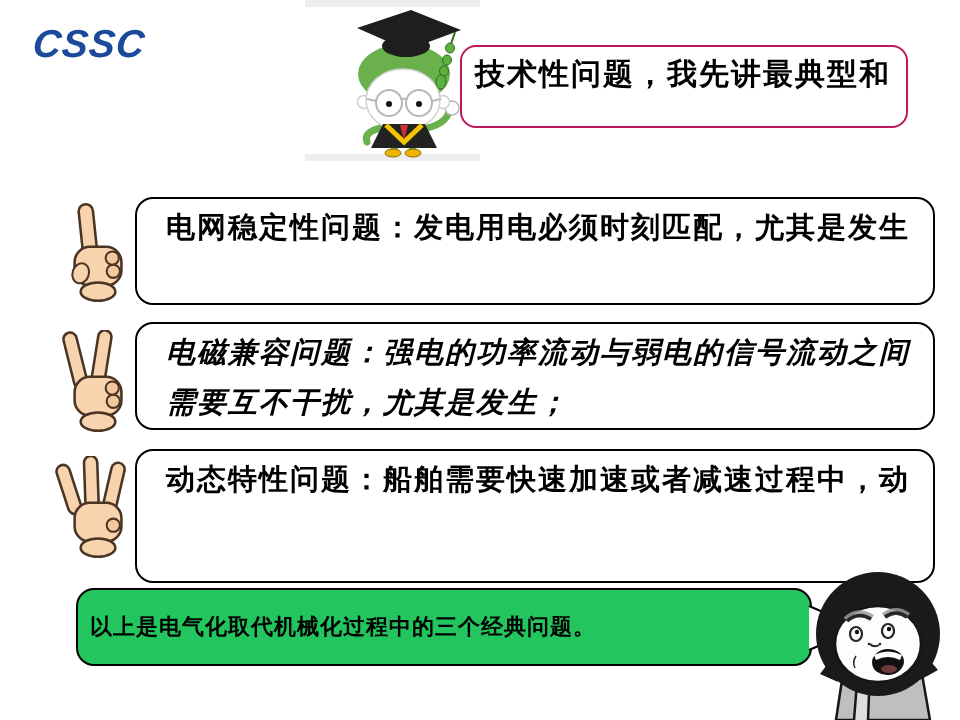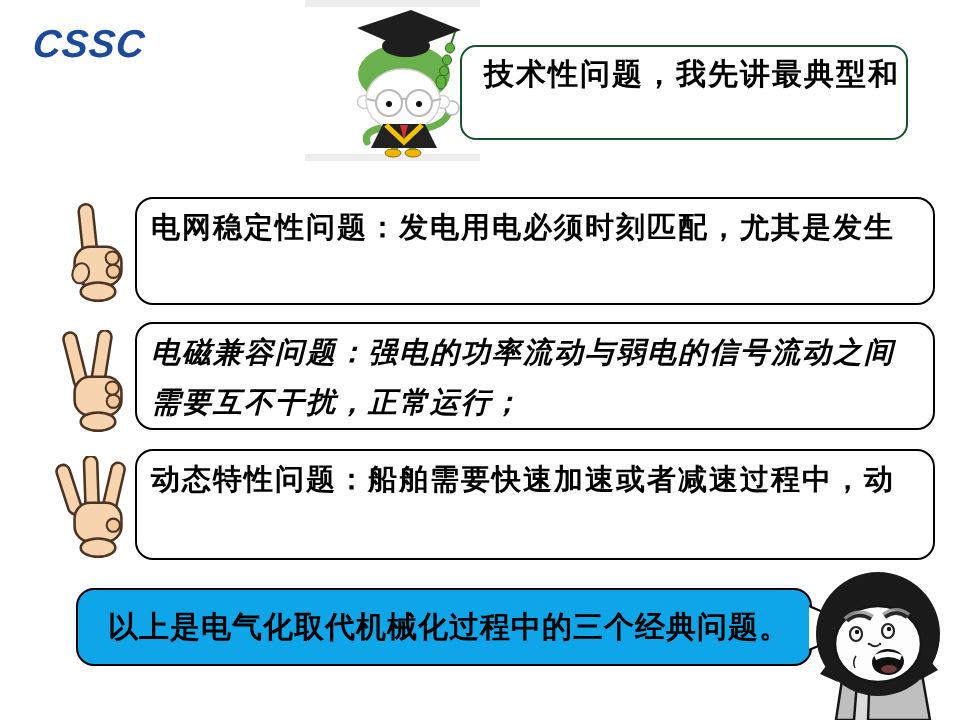--- a/index.html
+++ b/index.html
@@ -9,45 +9,45 @@
   }
   
   .cssc-logo{
     position:absolute;left:33px;top:22px;
     font-size:39px;font-weight:900;font-style:italic;
     color:#1b4a9b;letter-spacing:1px;transform:skewX(-6deg);
   }
   .sestech-logo{position:absolute;left:172px;top:10px;width:108px;height:100px;}
   .grad-character{position:absolute;left:305px;top:0;width:175px;height:162px;}
   .intro-bubble{
-    position:absolute;left:460px;top:45px;width:448px;height:95px;
-    border:2px solid #14532d;border-radius:16px;background:#fff;box-sizing:border-box;
-    padding:4px 13px 0 22px;
+    position:absolute;left:460px;top:45px;width:448px;height:83px;
+    border:2px solid #be185d;border-radius:16px;background:#fff;box-sizing:border-box;
+    padding:4px 13px 0 13px;
   }
   .intro-bubble .line{
     font-size:30px;font-weight:bold;letter-spacing:2px;line-height:45px;white-space:nowrap;
   }
   
   .hand-icon{position:absolute;left:50px;width:94px;height:112px;}
   .hand-1{top:200px;} .hand-2{top:330px;} .hand-3{top:456px;}
   .point-box{
     position:absolute;left:135px;width:800px;height:108px;
     border:2px solid #000;border-radius:18px;background:#fff;box-sizing:border-box;
-    padding:3px 15px 0 14px;
+    padding:3px 15px 0 29px;
   }
-  .point-1{top:197px;} .point-2{top:322px;font-style:italic;} .point-3{top:449px;height:111px;}
+  .point-1{top:197px;} .point-2{top:322px;font-style:italic;} .point-3{top:449px;height:134px;}
   .point-box .line{
     font-size:29px;font-weight:bold;letter-spacing:2px;line-height:50px;white-space:nowrap;
   }
   
   .conclusion-bubble{
     position:absolute;left:76px;top:588px;width:736px;height:78px;
-    border:2px solid #000;border-radius:18px;background:#0ea5e9;box-sizing:border-box;
-    padding:0 30px;z-index:1;
-    font-size:30px;font-weight:bold;letter-spacing:1px;line-height:74px;white-space:nowrap;
+    border:2px solid #000;border-radius:18px;background:#22c55e;box-sizing:border-box;
+    padding:0 12px;z-index:1;
+    font-size:22px;font-weight:bold;letter-spacing:1px;line-height:74px;white-space:nowrap;
   }
   .bubble-tail{position:absolute;left:806px;top:602px;width:58px;height:54px;z-index:2;}
   .meme-character{position:absolute;left:792px;top:556px;width:168px;height:164px;z-index:3;}
 </style>
 </head>
 <body>
 
 <div class="slide">
 
   <div class="cssc-logo">CSSC</div>
@@ -131,21 +131,21 @@
       <circle cx="62" cy="68" r="6.5" fill="#f3c89d" stroke="#4a3423" stroke-width="2"></circle>
       <ellipse cx="47" cy="90" rx="17" ry="9" fill="#f7d3ae" stroke="#4a3423" stroke-width="2.5"></ellipse>
     </svg>
   </div>
 
   <div class="point-box point-1">
     <div class="line">电网稳定性问题：发电用电必须时刻匹配，尤其是发生</div>
   </div>
   <div class="point-box point-2">
     <div class="line">电磁兼容问题：强电的功率流动与弱电的信号流动之间</div>
-    <div class="line">需要互不干扰，正常运行；</div>
+    <div class="line">需要互不干扰，尤其是发生；</div>
   </div>
   <div class="point-box point-3">
     <div class="line">动态特性问题：船舶需要快速加速或者减速过程中，动</div>
   </div>
 
   <div class="conclusion-bubble">以上是电气化取代机械化过程中的三个经典问题。</div>
   <div class="bubble-tail">
     <svg viewBox="0 0 58 54" width="58" height="54">
       <path d="M3,4 L54,26 L3,48" fill="#ffffff" stroke="#000" stroke-width="2" stroke-linejoin="round"></path>
     </svg>

